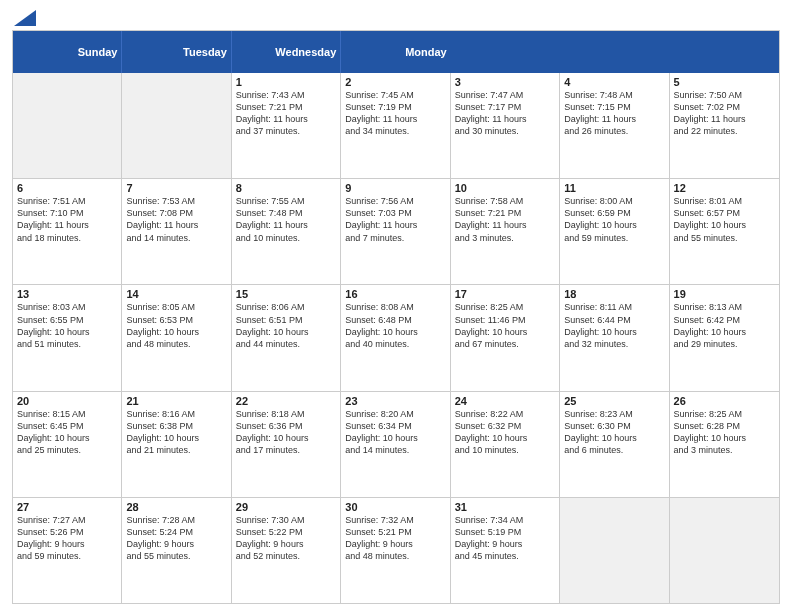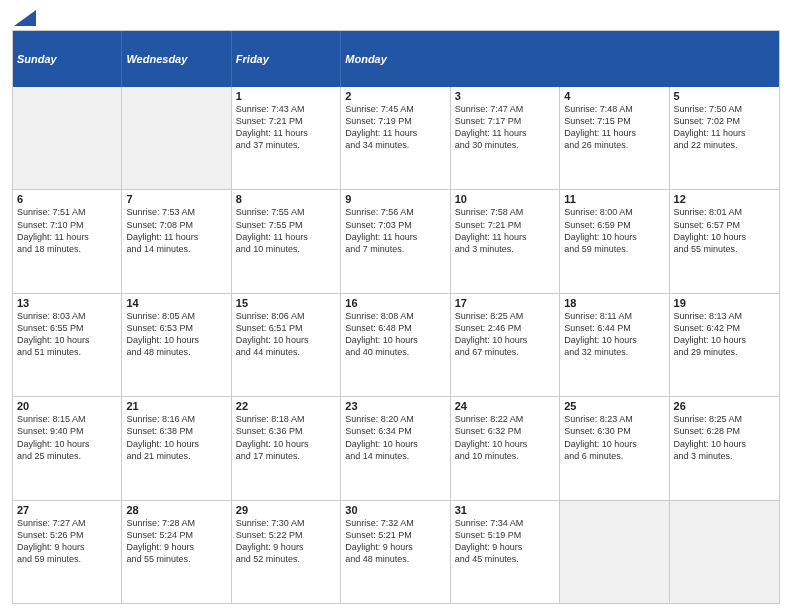--- a/index.html
+++ b/index.html
@@ -52,24 +52,23 @@
     }
     .cal-header-row {
       display: grid;
       grid-template-columns: repeat(7, 1fr);
       background: #2255a4;
     }
     .cal-header-cell {
       color: #fff;
       font-size: 11px;
       font-weight: bold;
-      padding: 22px 4px;
-      text-align: left;
+      padding: 15px 4px;
+      text-align: right;
       border-right: 1px solid #3a6bbf;
-      font-style: italic;
     }
     .cal-header-cell:last-child { border-right: none; }
     .cal-body {
       flex: 1;
       display: flex;
       flex-direction: column;
     }
     .cal-row {
       display: grid;
       grid-template-columns: repeat(7, 1fr);
@@ -121,22 +120,22 @@
     </div>
     <div class="title-area">
       <div class="cal-title"></div>
       <div class="cal-subtitle"></div>
     </div>
   </div>
 
   <div class="calendar">
     <div class="cal-header-row">
     <div class="cal-header-cell">Sunday</div>
+        <div class="cal-header-cell">Tuesday</div>
         <div class="cal-header-cell">Wednesday</div>
-        <div class="cal-header-cell">Friday</div>
         <div class="cal-header-cell">Monday</div>
       </div>
     <div class="cal-body">
     <div class="cal-row">
           <div class="cal-cell shaded empty"></div>
           <div class="cal-cell shaded empty"></div>
           <div class="cal-cell">
             <span class="day-num">1</span>
             <span class="cell-line">Sunrise: 7:43 AM</span>
             <span class="cell-line">Sunset: 7:21 PM</span>
@@ -183,21 +182,21 @@
           <div class="cal-cell">
             <span class="day-num">7</span>
             <span class="cell-line">Sunrise: 7:53 AM</span>
             <span class="cell-line">Sunset: 7:08 PM</span>
             <span class="cell-line">Daylight: 11 hours</span>
             <span class="cell-line">and 14 minutes.</span>
           </div>
           <div class="cal-cell">
             <span class="day-num">8</span>
             <span class="cell-line">Sunrise: 7:55 AM</span>
-            <span class="cell-line">Sunset: 7:55 PM</span>
+            <span class="cell-line">Sunset: 7:48 PM</span>
             <span class="cell-line">Daylight: 11 hours</span>
             <span class="cell-line">and 10 minutes.</span>
           </div>
           <div class="cal-cell">
             <span class="day-num">9</span>
             <span class="cell-line">Sunrise: 7:56 AM</span>
             <span class="cell-line">Sunset: 7:03 PM</span>
             <span class="cell-line">Daylight: 11 hours</span>
             <span class="cell-line">and 7 minutes.</span>
           </div>
@@ -248,21 +247,21 @@
           <div class="cal-cell">
             <span class="day-num">16</span>
             <span class="cell-line">Sunrise: 8:08 AM</span>
             <span class="cell-line">Sunset: 6:48 PM</span>
             <span class="cell-line">Daylight: 10 hours</span>
             <span class="cell-line">and 40 minutes.</span>
           </div>
           <div class="cal-cell">
             <span class="day-num">17</span>
             <span class="cell-line">Sunrise: 8:25 AM</span>
-            <span class="cell-line">Sunset: 2:46 PM</span>
+            <span class="cell-line">Sunset: 11:46 PM</span>
             <span class="cell-line">Daylight: 10 hours</span>
             <span class="cell-line">and 67 minutes.</span>
           </div>
           <div class="cal-cell">
             <span class="day-num">18</span>
             <span class="cell-line">Sunrise: 8:11 AM</span>
             <span class="cell-line">Sunset: 6:44 PM</span>
             <span class="cell-line">Daylight: 10 hours</span>
             <span class="cell-line">and 32 minutes.</span>
           </div>
@@ -271,21 +270,21 @@
             <span class="cell-line">Sunrise: 8:13 AM</span>
             <span class="cell-line">Sunset: 6:42 PM</span>
             <span class="cell-line">Daylight: 10 hours</span>
             <span class="cell-line">and 29 minutes.</span>
           </div>
         </div>
         <div class="cal-row">
           <div class="cal-cell">
             <span class="day-num">20</span>
             <span class="cell-line">Sunrise: 8:15 AM</span>
-            <span class="cell-line">Sunset: 9:40 PM</span>
+            <span class="cell-line">Sunset: 6:45 PM</span>
             <span class="cell-line">Daylight: 10 hours</span>
             <span class="cell-line">and 25 minutes.</span>
           </div>
           <div class="cal-cell">
             <span class="day-num">21</span>
             <span class="cell-line">Sunrise: 8:16 AM</span>
             <span class="cell-line">Sunset: 6:38 PM</span>
             <span class="cell-line">Daylight: 10 hours</span>
             <span class="cell-line">and 21 minutes.</span>
           </div>

